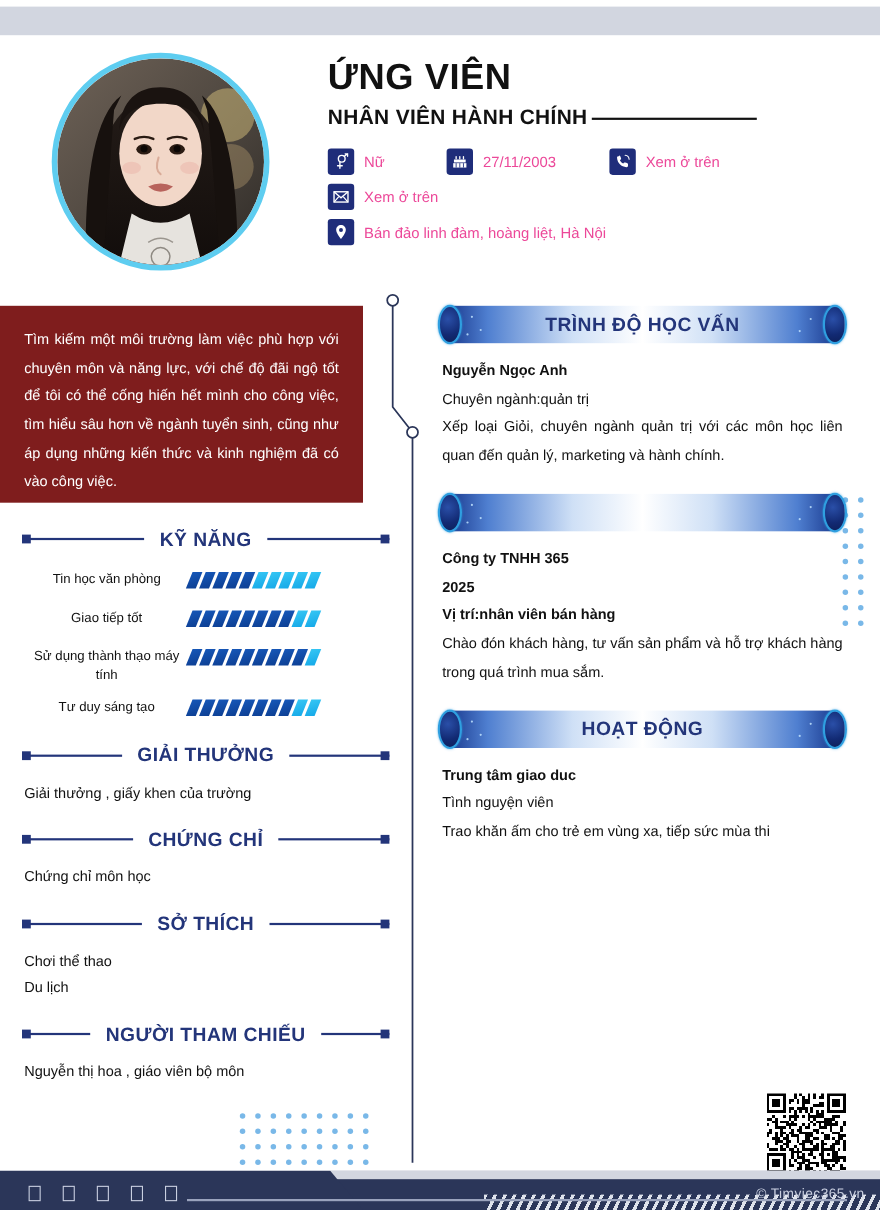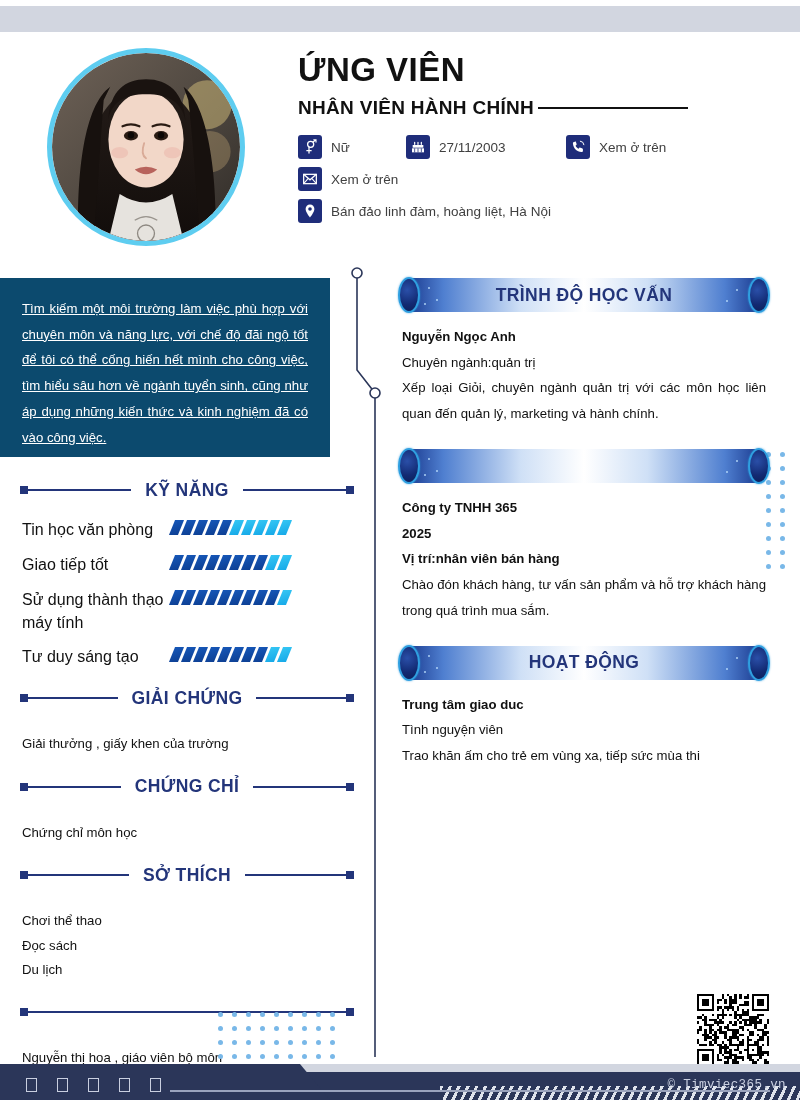--- a/index.html
+++ b/index.html
@@ -32,30 +32,30 @@
   .jobline { flex:1; height:2px; background:#111; max-width:150px; }
 
   .contacts { margin-top:16px; }
   .crow { display:flex; align-items:center; margin-bottom:8px; }
   .citem { display:flex; align-items:center; }
   .cicon {
     width:24px; height:24px; background:#1f2d7a; border-radius:3px;
     display:flex; align-items:center; justify-content:center; flex:0 0 24px;
   }
   .cicon svg { width:16px; height:16px; display:block; }
-  .ctext { font-size:13.5px; color:#404040; margin-left:9px; white-space:nowrap; }
+  .ctext { font-size:13.5px; color:#ec4899; margin-left:9px; white-space:nowrap; }
   .c-gender { width:108px; }
-  .c-dob { width:160px; }
+  .c-dob { width:148px; }
 
   
   .objective {
     position:absolute; left:0; top:278px; width:330px; height:179px;
-    background:#0c4a6e; color:#fff;
+    background:#7f1d1d; color:#fff;
     padding:18px 22px 14px 22px;
-    font-size:13.2px; line-height:1.95; text-align:justify;text-decoration:underline;
+    font-size:13.2px; line-height:1.95; text-align:justify;
   }
 
   
   .timeline { position:absolute; left:340px; top:265px; width:46px; height:800px; }
   .timeline svg { display:block; }
 
   
   .leftcol { position:absolute; left:0; top:470px; width:372px; }
   .l-head { display:flex; align-items:center; margin:0 18px 0 20px; height:40px; }
   .l-line { flex:1; height:2px; background:#23357a; position:relative; }
@@ -65,29 +65,29 @@
   .l-line.right::after {
     content:""; position:absolute; right:0; top:-3px; width:8px; height:8px; background:#23357a;
   }
   .l-title {
     font-size:17.5px; font-weight:bold; color:#23357a; letter-spacing:0.4px;
     padding:0 14px; white-space:nowrap;
   }
 
   .skill-list { padding:6px 20px 0 22px; }
   .skill-row { display:flex; align-items:flex-start; margin-bottom:9px; min-height:26px; }
-  .skill-name { width:150px; font-size:16px; color:#111; line-height:1.45; padding-top:2px; }
+  .skill-name { width:150px; font-size:12px; color:#111; line-height:1.45; padding-top:2px;text-align:center; }
   .bars { display:flex; gap:3px; padding-top:4px; }
   .bar {
     width:9px; height:15px; transform:skewX(-22deg);
     background:linear-gradient(160deg,#1657b8,#0d3f93);
   }
   .bar.off { background:linear-gradient(160deg,#35c6f4,#16a9e8); }
 
-  .l-body { padding:2px 20px 10px 22px;margin-top:12px; }
+  .l-body { padding:2px 20px 10px 22px; }
   .l-body p { font-size:13.2px; color:#111; line-height:1.85; }
 
   
   .dots { position:absolute; display:grid; }
   .dot { width:5px; height:5px; border-radius:50%; background:#79b8e8; }
 
   
   .rightcol { position:absolute; left:398px; top:278px; width:372px; }
   .r-section { margin-bottom:14px; }
   .r-banner {
@@ -132,21 +132,21 @@
   .footer .sq {
     position:absolute; top:14px; width:11px; height:14px; border:1.6px solid #c9cfe0;
   }
   .footer .stripes {
     position:absolute; left:440px; top:22px; width:360px; height:14px;
     background:repeating-linear-gradient(115deg,#dfe3ec 0 3px,transparent 3px 8px);
   }
   .footer .rule { position:absolute; left:170px; top:26px; width:600px; height:1.5px; background:#9aa3bd; }
   .footer .copy {
     position:absolute; right:14px; top:14px; font-size:12.5px; color:#c9cfe0;
-    font-family:Liberation Mono, monospace; letter-spacing:0.4px;
+    font-family:Liberation Sans, sans-serif; letter-spacing:0.4px;
   }
 </style>
 </head>
 <body>
 
 <div class="page">
 
   <div class="topbar"></div>
 
   <div class="header">
@@ -335,21 +335,21 @@
             <span class="bar"></span>
             <span class="bar"></span>
             <span class="bar off"></span>
             <span class="bar off"></span>
           </div>
         </div>
       </div>
 
     <div class="l-head">
       <span class="l-line left"></span>
-      <span class="l-title">GIẢI CHỨNG</span>
+      <span class="l-title">GIẢI THƯỞNG</span>
       <span class="l-line right"></span>
     </div>
     <div class="l-body" id="awards-body">
         <p>Giải thưởng , giấy khen của trường</p>
       </div>
 
     <div class="l-head">
       <span class="l-line left"></span>
       <span class="l-title">CHỨNG CHỈ</span>
       <span class="l-line right"></span>
@@ -358,26 +358,26 @@
         <p>Chứng chỉ môn học</p>
       </div>
 
     <div class="l-head">
       <span class="l-line left"></span>
       <span class="l-title">SỞ THÍCH</span>
       <span class="l-line right"></span>
     </div>
     <div class="l-body" id="hobbies-body">
         <p>Chơi thể thao</p>
-        <p>Đọc sách</p>
         <p>Du lịch</p>
       </div>
 
     <div class="l-head">
       <span class="l-line left"></span>
+      <span class="l-title">NGƯỜI THAM CHIẾU</span>
       <span class="l-line right"></span>
     </div>
     <div class="l-body" id="refs-body">
         <p>Nguyễn thị hoa , giáo viên bộ môn</p>
       </div>
   </div>
 
   <div class="dots" id="dots-left" style="left:218px; top:1012px; grid-template-columns:repeat(9,14px); grid-template-rows:repeat(4,14px);">
       <span class="dot"></span>
       <span class="dot"></span>

